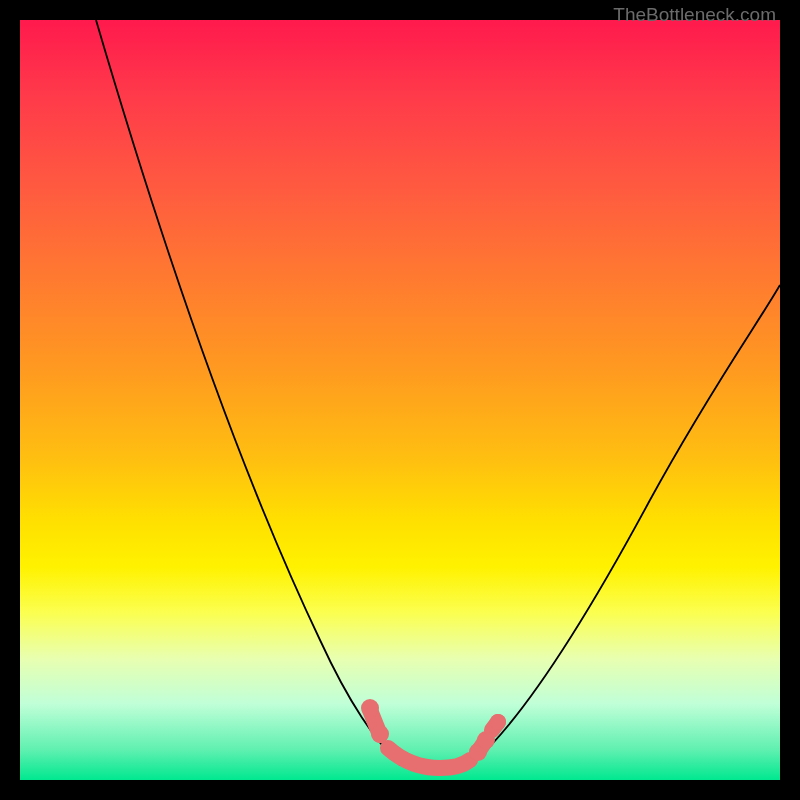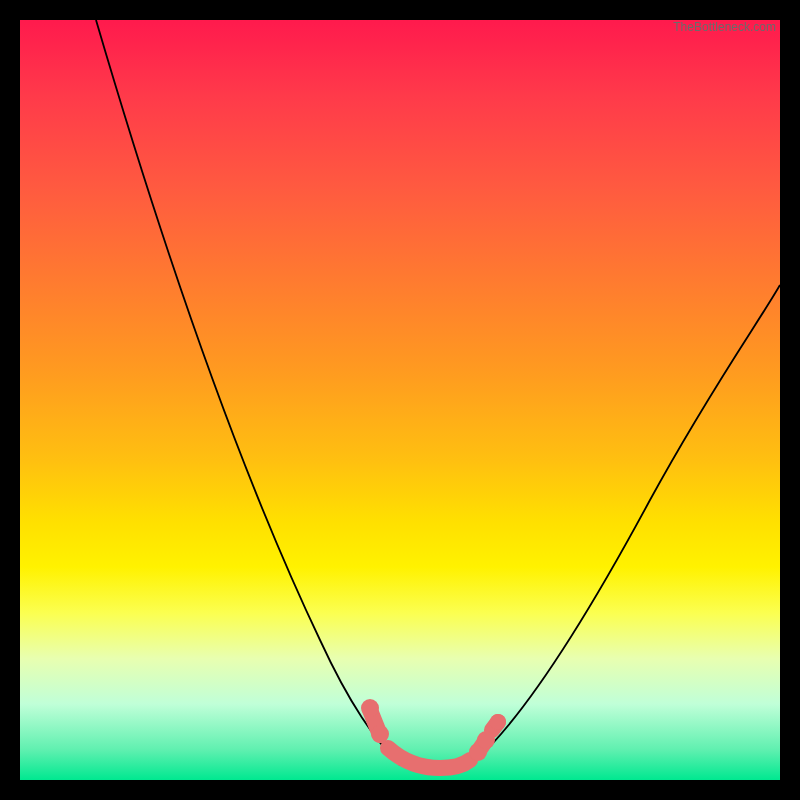--- a/index.html
+++ b/index.html
@@ -28,24 +28,24 @@
       #fff200 72%,
       #fbff50 78%,
       #e8ffb0 84%,
       #c0ffd8 90%,
       #60f0b0 96%,
       #00e890 100%
     );
   }
   .watermark {
     position: absolute;
-    top: 20px;
+    top: 4px;
     right: 24px;
     color: #6b6b6b;
-    font-size: 12px;
+    font-size: 19px;
     font-weight: 400;
     z-index: 10;
     user-select: none;
   }
   svg.curves {
     position: absolute;
     left: 0;
     top: 0;
     width: 760px;
     height: 760px;

